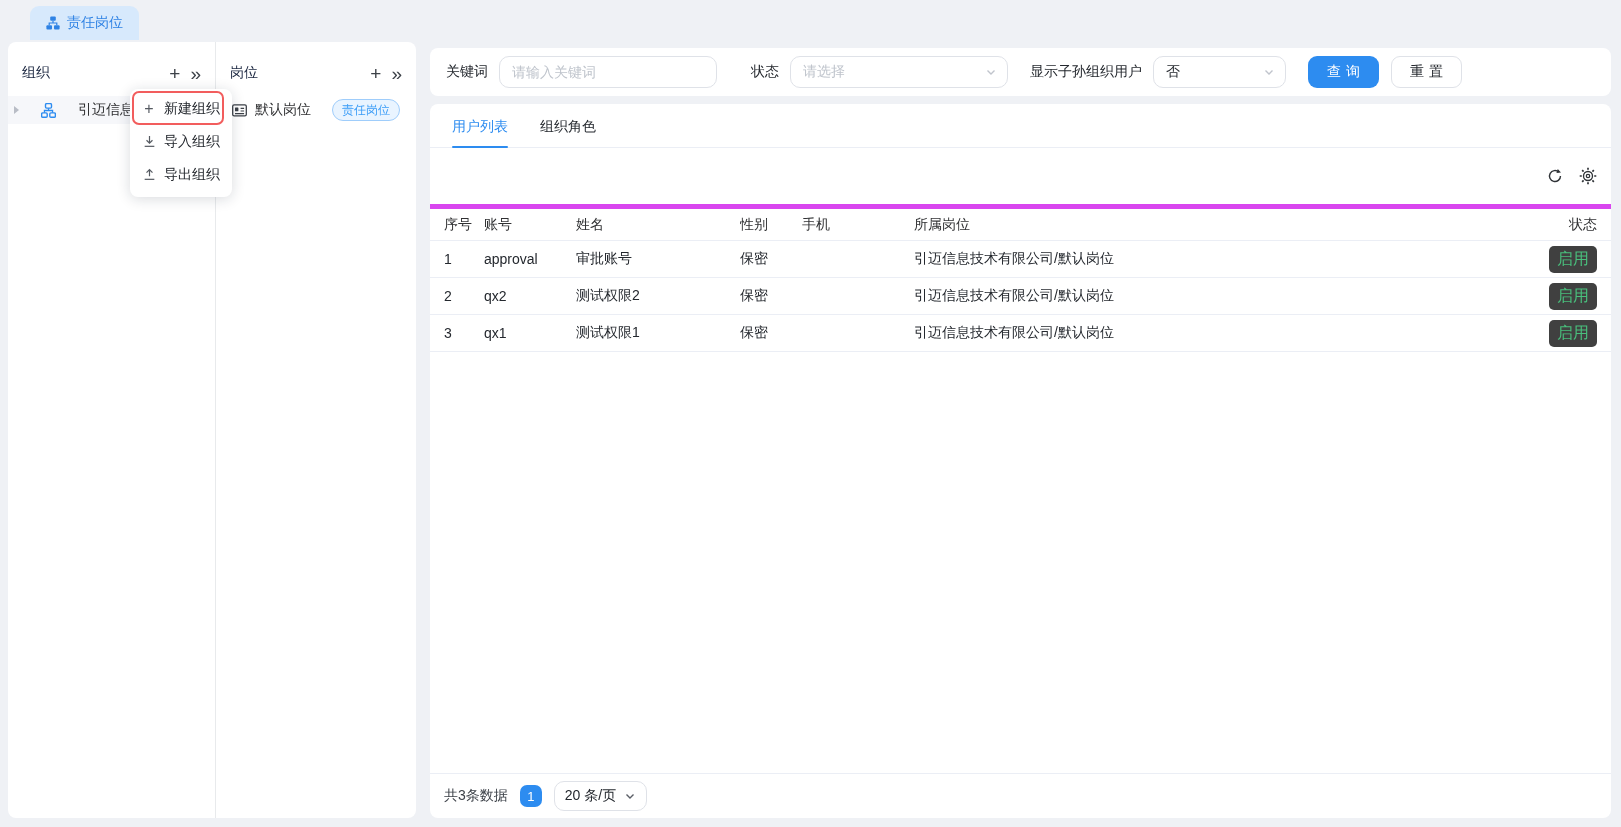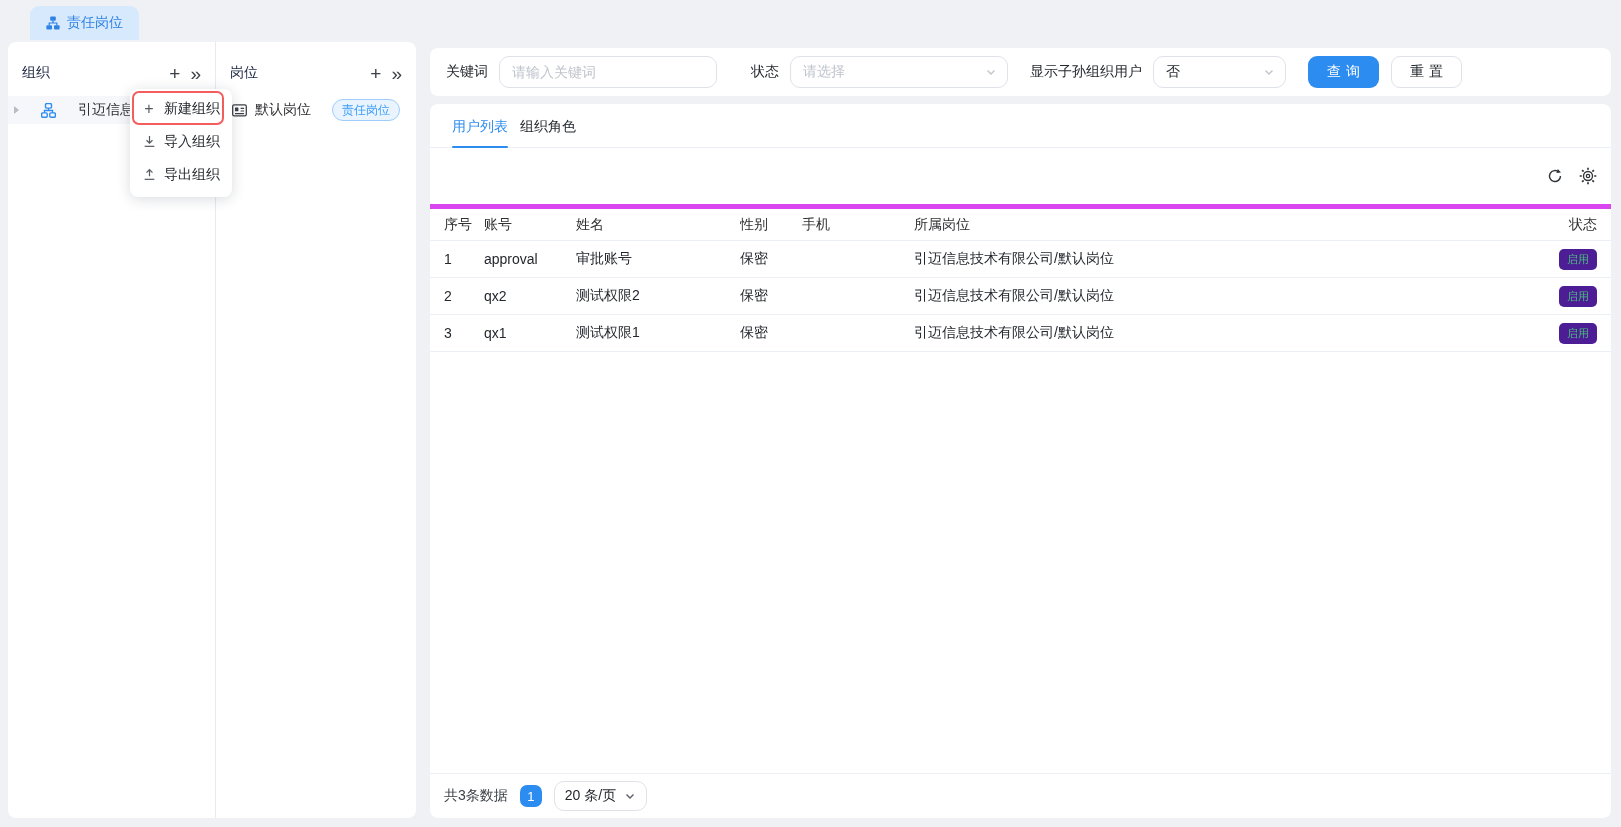--- a/index.html
+++ b/index.html
@@ -81,42 +81,42 @@
   .sp34 { width:34px; } .sp22 { width:22px; } .sp12 { width:12px; }
   .btn {
     height:32px; border-radius:9px; padding:0 13px; font-size:14px;
     display:flex; align-items:center; cursor:pointer; letter-spacing:5px;
     text-indent:5px; border:1px solid transparent; font-family:inherit;
   }
   .btn-primary { background:#2d8cf0; color:#fff; }
   .btn-plain { background:#fff; color:#24282e; border-color:#dfe2e8; }
   
   .content-card { left:430px; top:104px; width:1181px; bottom:9px; overflow:hidden; }
-  .ctabs { display:flex; gap:12px; padding:0 22px; border-bottom:1px solid #ebeef5; }
+  .ctabs { display:flex; gap:32px; padding:0 22px; border-bottom:1px solid #ebeef5; }
   .ctab { padding:14px 0 11px; cursor:pointer; color:#24282e; position:relative; }
   .ctab.active { color:#2d8cf0; }
   .ctab.active::after {
     content:""; position:absolute; left:0; right:0; bottom:-1px; height:2px;
     background:#2d8cf0; border-radius:1px;
   }
   .ctoolbar { height:56px; display:flex; align-items:center;
     justify-content:flex-end; gap:15px; padding:0 14px; }
   .tool-icon { cursor:pointer; display:flex; align-items:center; }
   table.grid { width:100%; border-collapse:collapse; table-layout:fixed; }
   .grid th, .grid td {
     text-align:left; font-weight:normal; padding:0 4px 0 0;
     height:34px; border-bottom:1px solid #ebeef5; font-size:14px; color:#24282e;
     overflow:hidden; white-space:nowrap;
   }
   .grid thead th { border-top:5px solid #d946ef; color:#303133; }
   .grid td { height:37px; }
   .grid .c-first { padding-left:14px; }
   .grid .c-status { text-align:right; padding-right:14px; }
   .status-badge {
-    display:inline-block; background:#4c1d95; color:#49bf7c; font-size:11px;
+    display:inline-block; background:#404040; color:#49bf7c; font-size:16px;
     padding:3px 8px; border-radius:5px;
   }
   
   .cfooter {
     position:absolute; left:0; right:0; bottom:0; height:45px;
     border-top:1px solid #ebeef5; display:flex; align-items:center;
     gap:12px; padding:0 14px; color:#3c4148;
   }
   .page-badge {
     width:22px; height:22px; background:#2d8cf0; color:#fff; font-size:13px;

